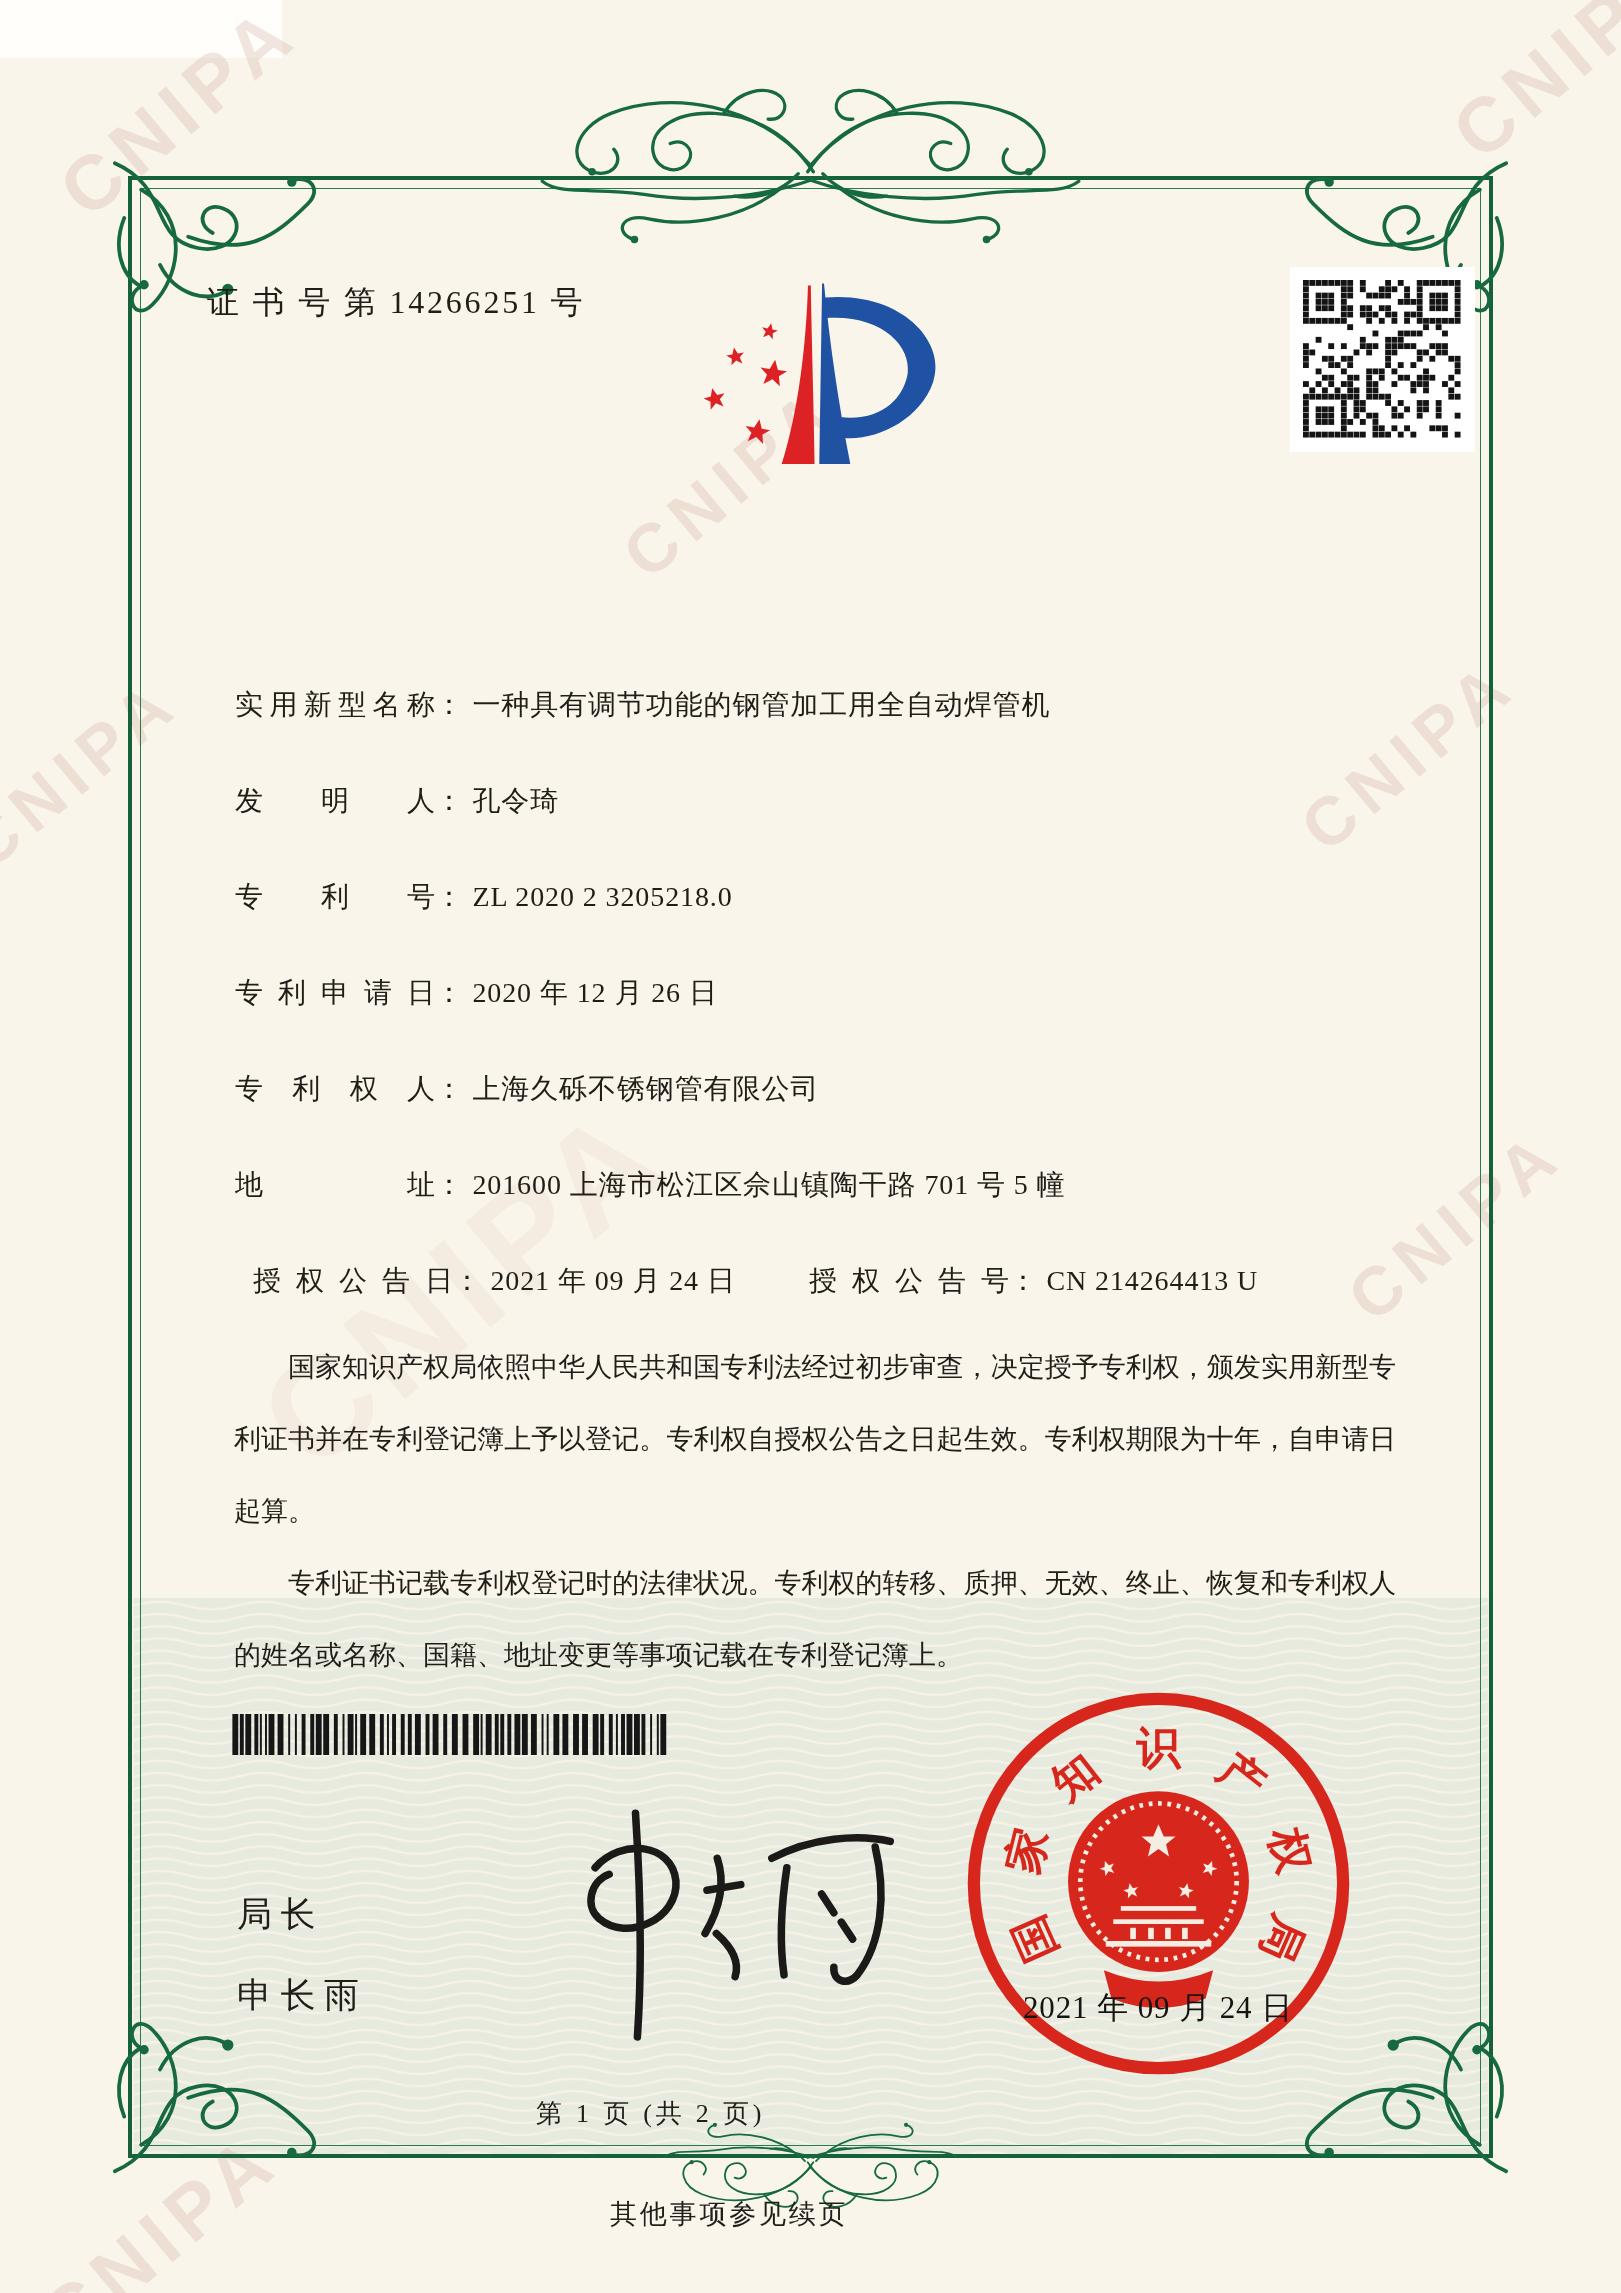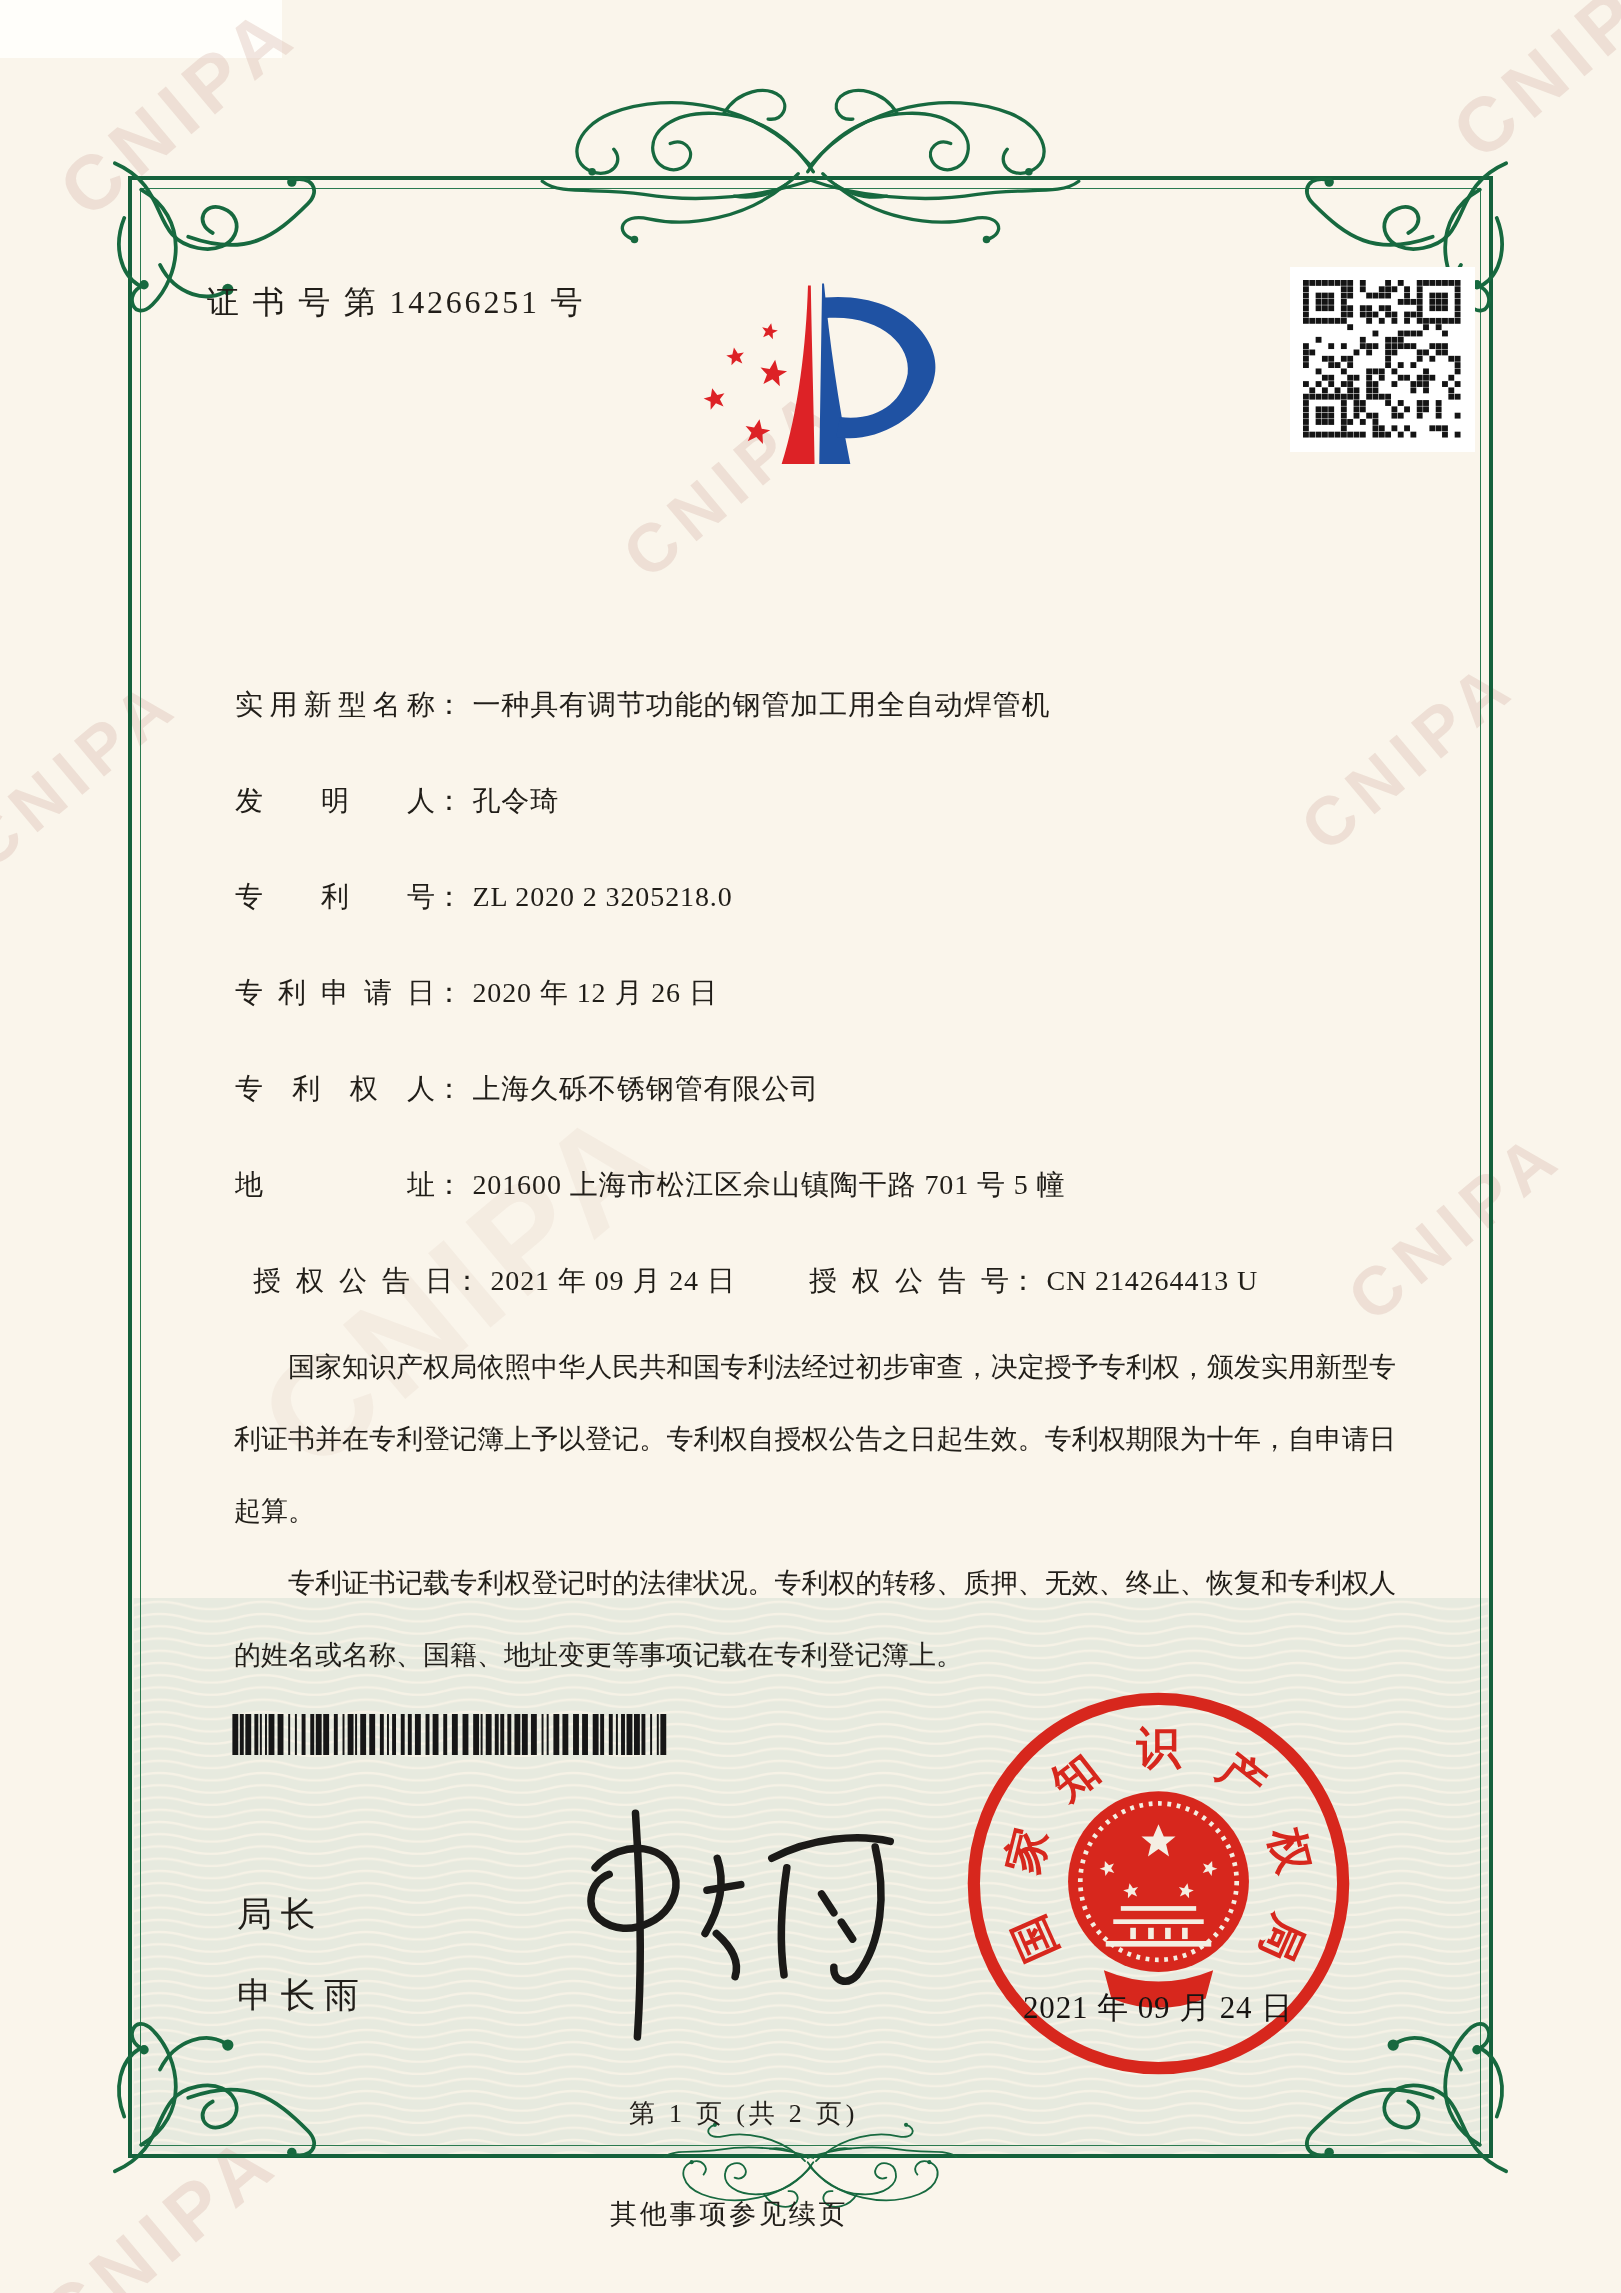--- a/index.html
+++ b/index.html
@@ -27,21 +27,21 @@
   .waveband{left:133px;top:1598px;z-index:1;}
   
   .barcode{left:230px;top:1714px;z-index:10;}
   
   .director{left:237px;font-size:35px;letter-spacing:8.5px;z-index:11;font-family:"Liberation Sans","DejaVu Sans",sans-serif;}
   .sig{left:405px;top:1800px;z-index:12;}
   
   .sealwrap{left:955px;top:1680px;z-index:14;}
   .sealchar{font-family:"Liberation Serif",serif;font-weight:bold;}
   .sealdate{left:979px;top:1987px;width:358px;text-align:center;font-size:31px;color:#161412;z-index:15;letter-spacing:0.9px;}
-  .pageinfo{left:508px;top:2096px;width:471px;text-align:center;font-size:26px;letter-spacing:3.8px;z-index:16;}
+  .pageinfo{left:536px;top:2096px;width:471px;text-align:left;font-size:26px;letter-spacing:3.8px;z-index:16;}
   .contnote-box{left:610px;top:2183px;width:282px;height:58px;background:#FFFEFA;z-index:16;}
   .contnote{left:610px;top:2196px;width:282px;font-size:27px;letter-spacing:2.8px;z-index:17;}
   
   .logo{left:676px;top:260px;z-index:10;}
   .qrbox{left:1290px;top:267px;width:185px;height:185px;background:#ffffff;z-index:10;}
   .qrbox svg{position:absolute;left:13px;top:13px;}
   .ornaments{left:0;top:0;z-index:4;pointer-events:none;}
 </style>
 </head>
 <body>

